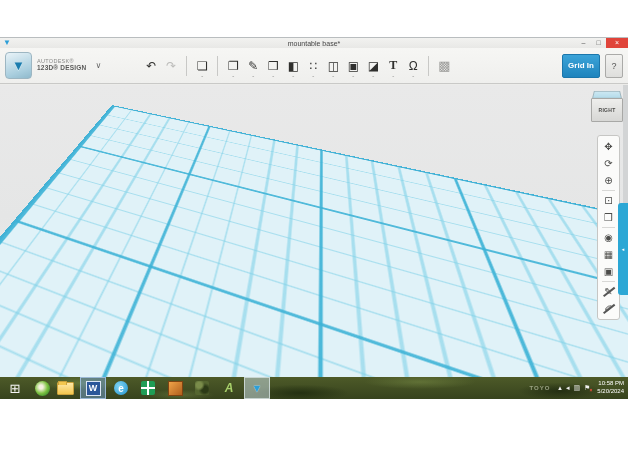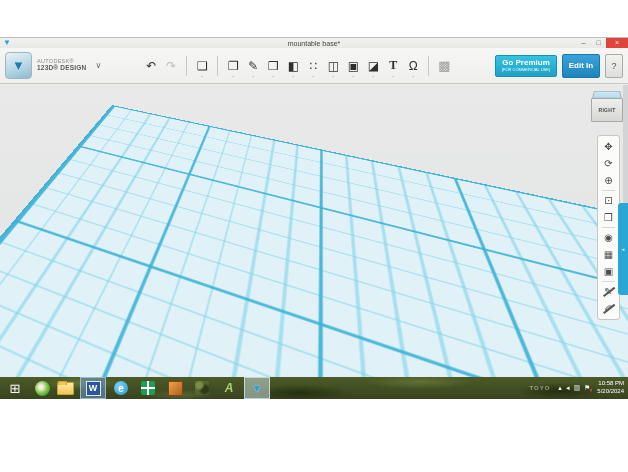--- a/index.html
+++ b/index.html
@@ -207,26 +207,22 @@
         <span>Ω</span>
         <span class="caret">ˇ</span>
       </span>
       <span class="tb-sep"></span>
       <span class="tb-ico parts">
         <span>▩</span>
       </span>
 
       <span class="spacer"></span>
 
-      <div class="btn-premium">
-        <div class="l1">Go Premium</div>
-        <div class="l2">(FOR COMMERCIAL USE)</div>
-      </div>
       <div class="btn-signin">
-        <span>Edit In</span>
+        <span>Grid In</span>
       </div>
       <div class="btn-help">
         <span>?</span>
       </div>
     </div>
 
     <div class="viewport">
       <div class="grid-plane"></div>
       <div class="vp-edge"></div>
 

